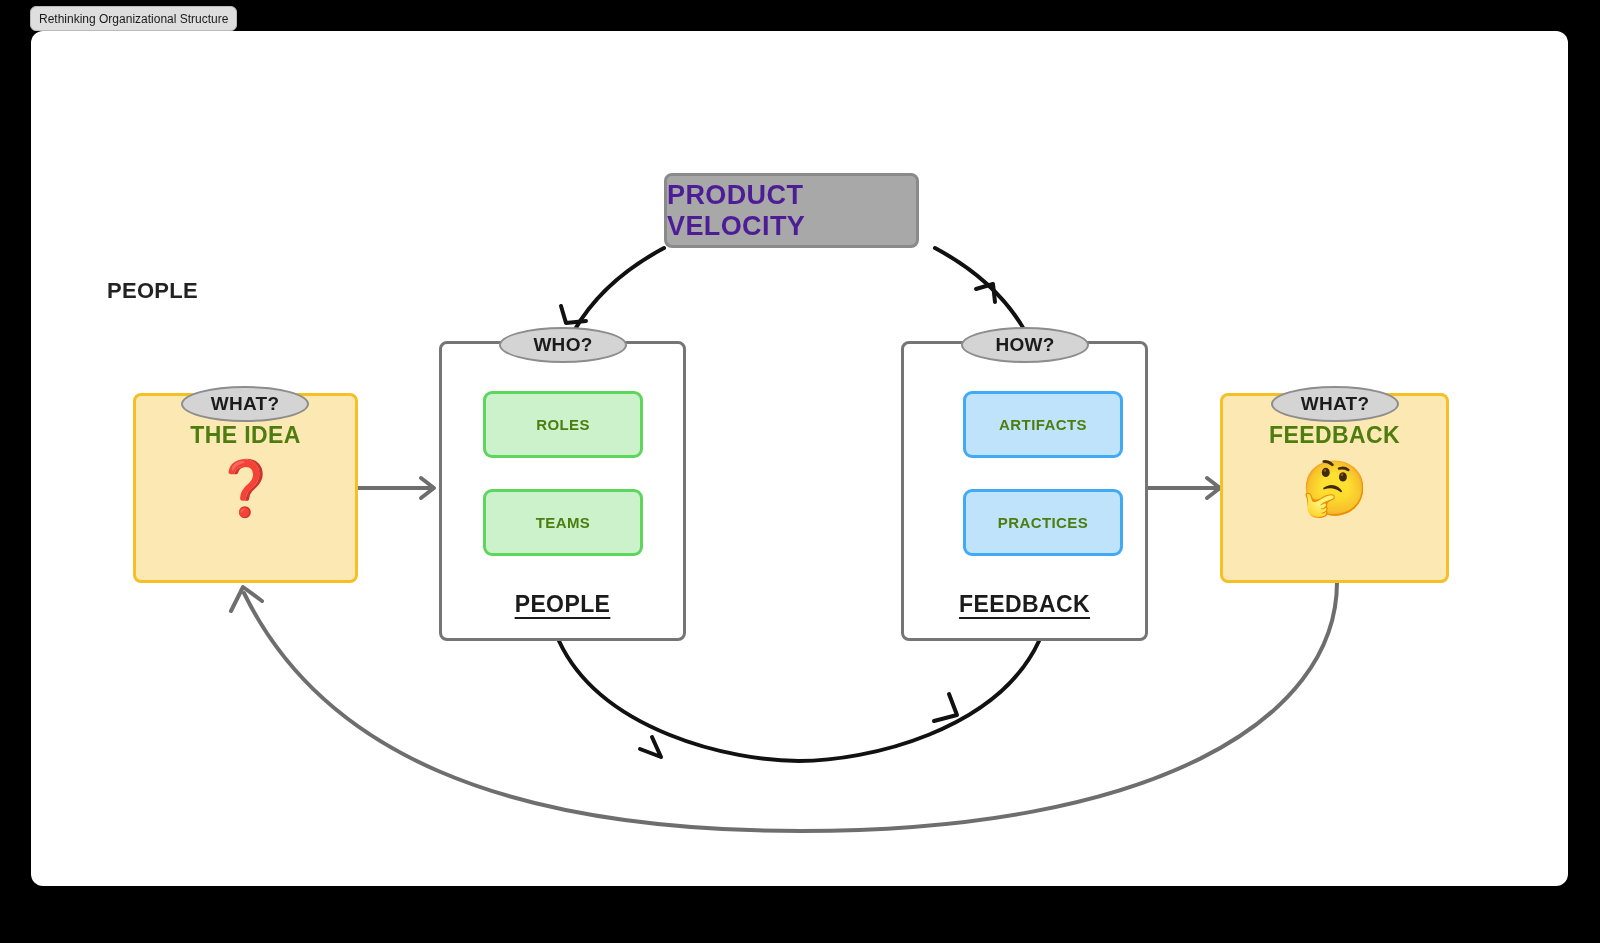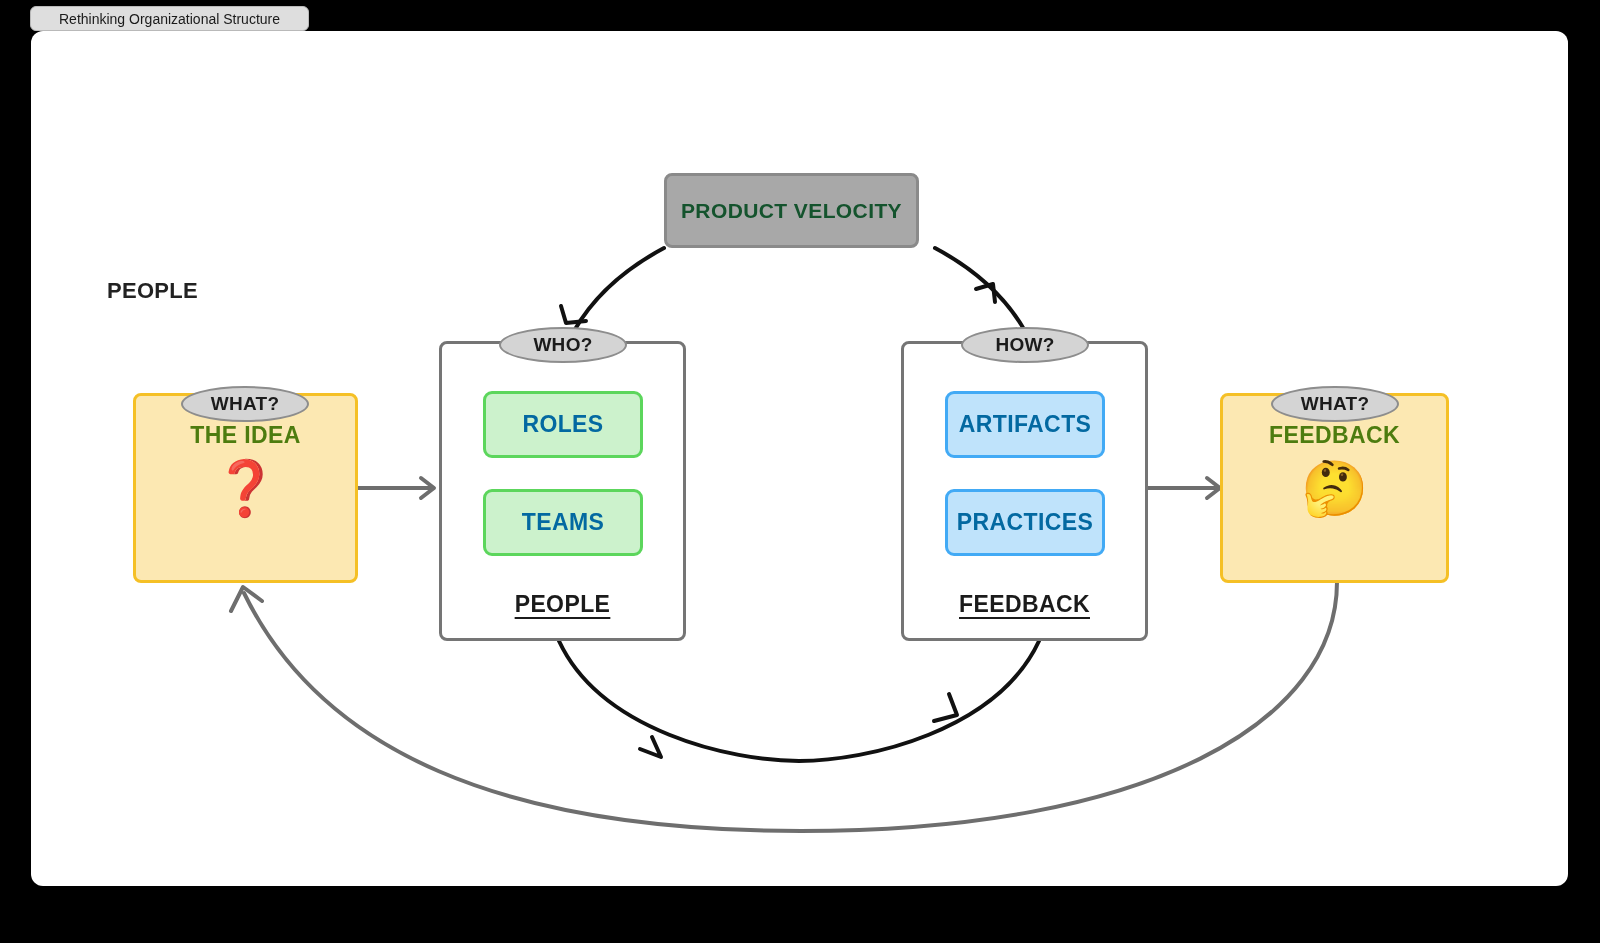--- a/index.html
+++ b/index.html
@@ -20,26 +20,26 @@
     height: 943px;
     background: #000000;
   }
 
   
   .title-tab {
     position: absolute;
     left: 30px;
     top: 6px;
     height: 25px;
-    padding: 0 28px;
+    padding: 0 8px;
     display: flex;
     align-items: center;
     background: #dedede;
     color: #1a1a1a;
-    font-size: 14px;
+    font-size: 12px;
     border-radius: 6px;
     border: 1px solid #b9b9b9;
     white-space: nowrap;
     z-index: 30;
   }
 
   
   .canvas {
     position: absolute;
     left: 31px;
@@ -112,46 +112,47 @@
     letter-spacing: 0.4px;
   }
 
   
   .chip {
     position: absolute;
     display: flex;
     align-items: center;
     justify-content: center;
     border-radius: 9px;
-    font-size: 23px;
-    font-weight: bold;
-    color: #0369a1;
+    font-size: 15px;
+    font-weight: bold;
+    color: #4d7c0f;
     letter-spacing: 0.4px;
   }
   .chip.green {
     background: #ccf2cc;
     border: 3px solid #5cd65c;
   }
   .chip.blue {
     background: #bfe3fb;
     border: 3px solid #42aaf5;
+    margin-left: 18px;
   }
 
   
   .gray-box {
     position: absolute;
     background: #a8a8a8;
     border: 3px solid #8a8a8a;
     border-radius: 8px;
     display: flex;
     align-items: center;
     justify-content: center;
-    font-size: 21px;
-    font-weight: bold;
-    color: #14532d;
+    font-size: 27px;
+    font-weight: bold;
+    color: #4c1d95;
     letter-spacing: 0.4px;
   }
 
   
   .ellipse-badge {
     position: absolute;
     background: #d4d4d4;
     border: 2px solid #8d8d8d;
     border-radius: 50%;
     display: flex;

